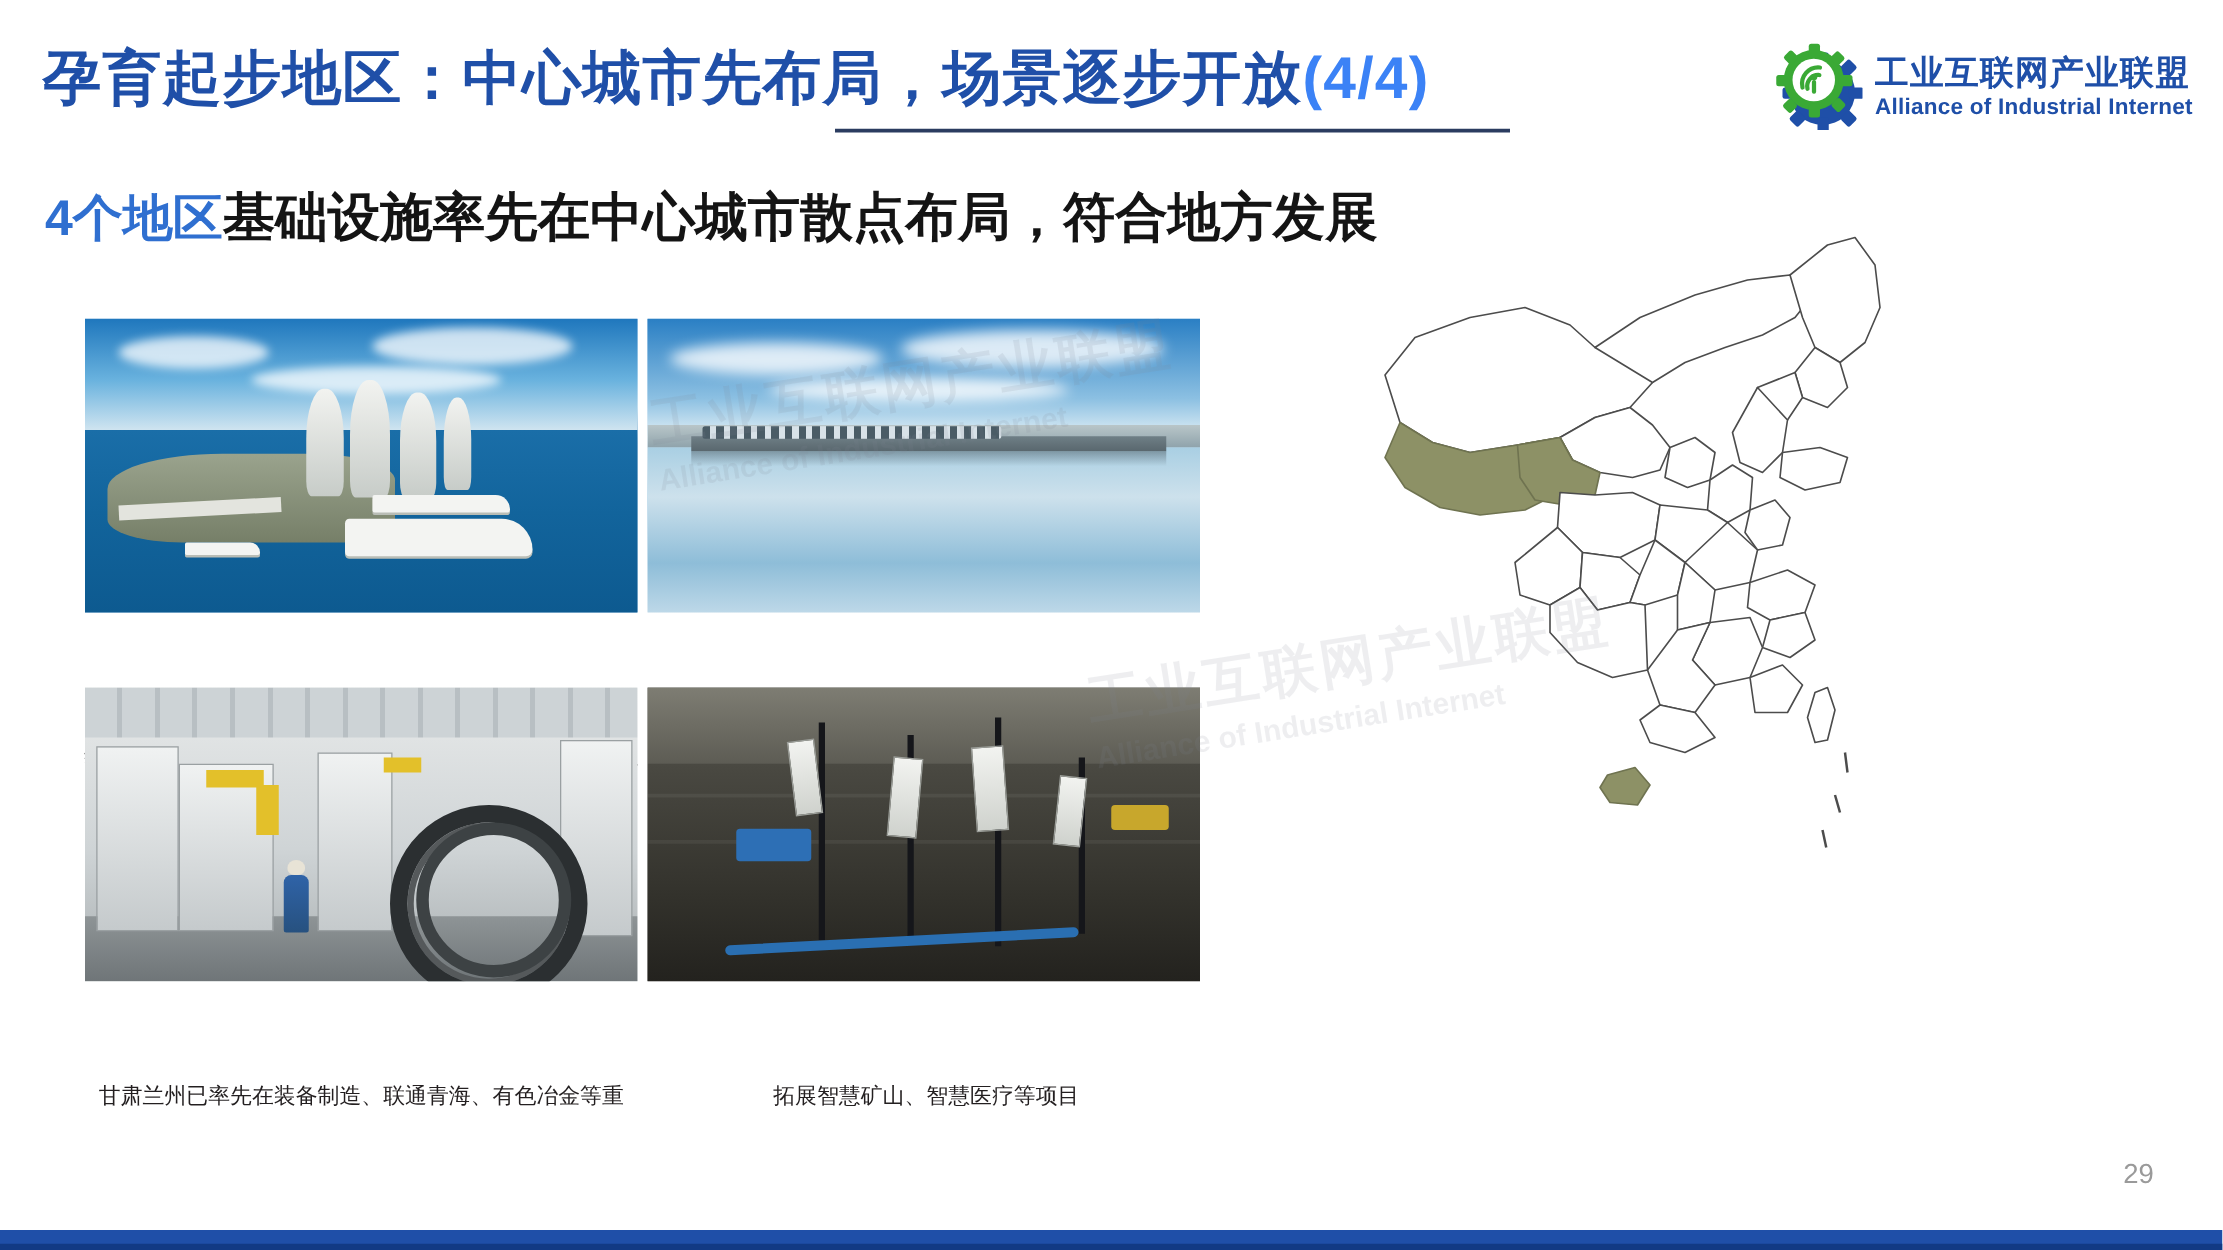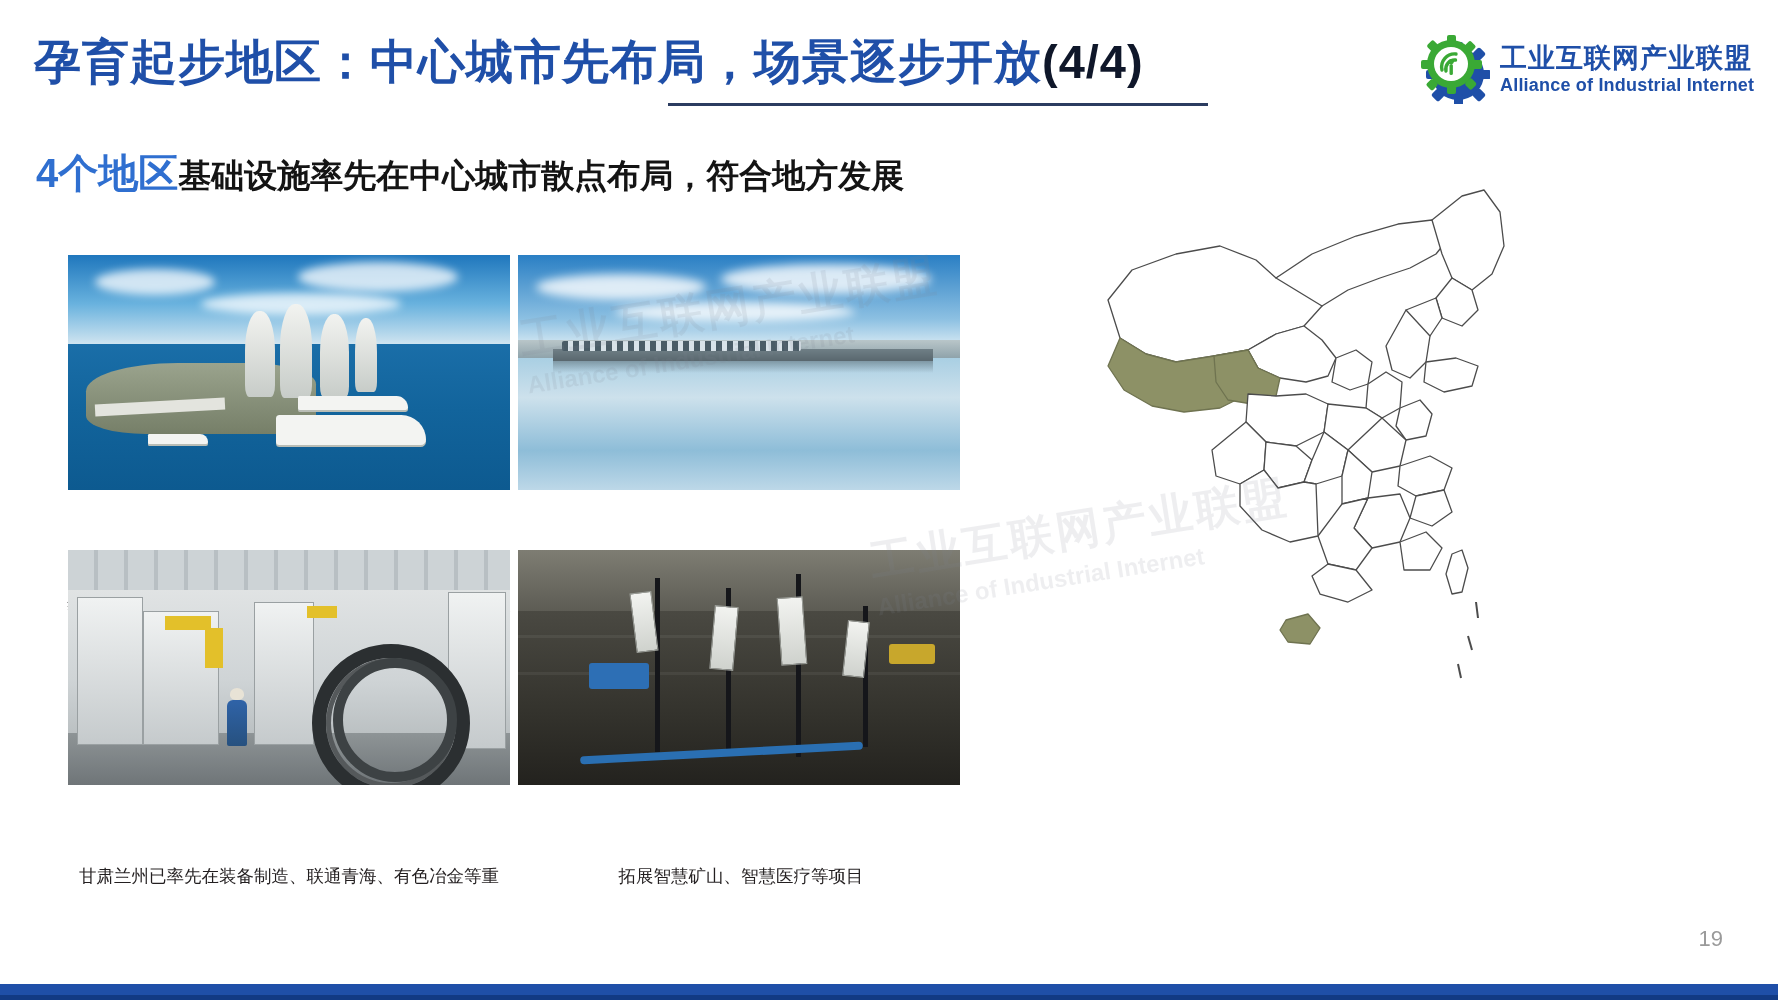--- a/index.html
+++ b/index.html
@@ -12,37 +12,37 @@
   }
   .slide{position:absolute;inset:0;background:#fff;}
 
   
   .title{
     position:absolute;left:34px;top:36px;
     font-size:47px;font-weight:bold;color:#1f4fa8;
     letter-spacing:1px;white-space:nowrap;
     line-height:1.1;
   }
-  .title .frac{color:#0f172a;}
+  .title .frac{color:#3b82f6;}
   .title-rule{
     position:absolute;left:668px;top:103px;width:540px;height:3px;
     background:#2b3c60;
   }
 
   
   .logo{position:absolute;right:18px;top:34px;width:340px;height:70px;display:flex;align-items:center;gap:10px;}
   .logo-mark{width:70px;height:70px;position:relative;flex:0 0 auto;}
   .logo-text{display:flex;flex-direction:column;justify-content:center;line-height:1;}
   .logo-cn{font-size:27px;font-weight:bold;color:#1f4fa8;letter-spacing:1px;white-space:nowrap;}
   .logo-en{font-size:18px;font-weight:bold;color:#1f4fa8;letter-spacing:.2px;white-space:nowrap;margin-top:4px;}
 
   
   .sub1{position:absolute;left:36px;top:146px;white-space:nowrap;}
   .sub1 .hl{font-size:40px;font-weight:bold;color:#2f6fd0;}
-  .sub1 .rest{font-size:33px;font-weight:bold;color:#141414;}
+  .sub1 .rest{font-size:42px;font-weight:bold;color:#141414;}
   .sub2{position:absolute;left:36px;top:210px;font-size:33px;font-weight:bold;color:#141414;white-space:nowrap;}
 
   
   .photo{position:absolute;overflow:hidden;}
   .cap{
     position:absolute;text-align:center;color:#231f20;
     font-size:17.5px;line-height:1.62;
   }
 
   
@@ -319,15 +319,15 @@
 
   <div class="wm" style="left:520px;top:278px;">
     <span class="wcn">工业互联网产业联盟</span>
     <span class="wen">Alliance of Industrial Internet</span>
   </div>
   <div class="wm" style="left:870px;top:500px;">
     <span class="wcn">工业互联网产业联盟</span>
     <span class="wen">Alliance of Industrial Internet</span>
   </div>
 
-  <div class="pagenum">19</div>
+  <div class="pagenum">29</div>
   <div class="bottombar"></div>
 </div>
 
 </body></html>

